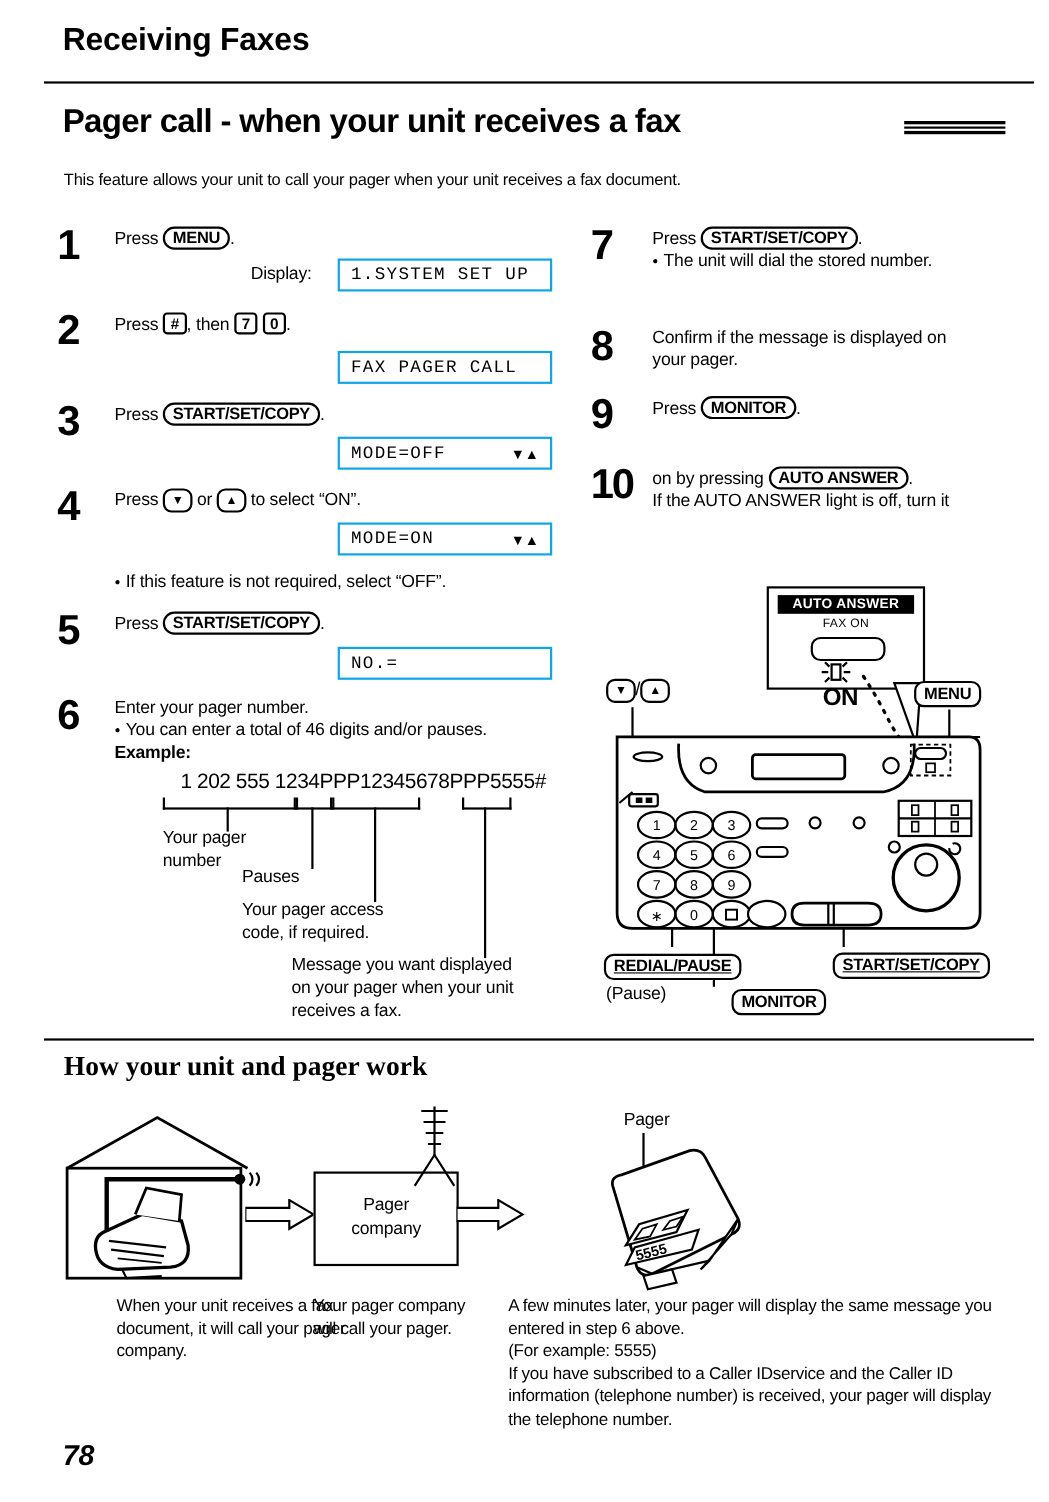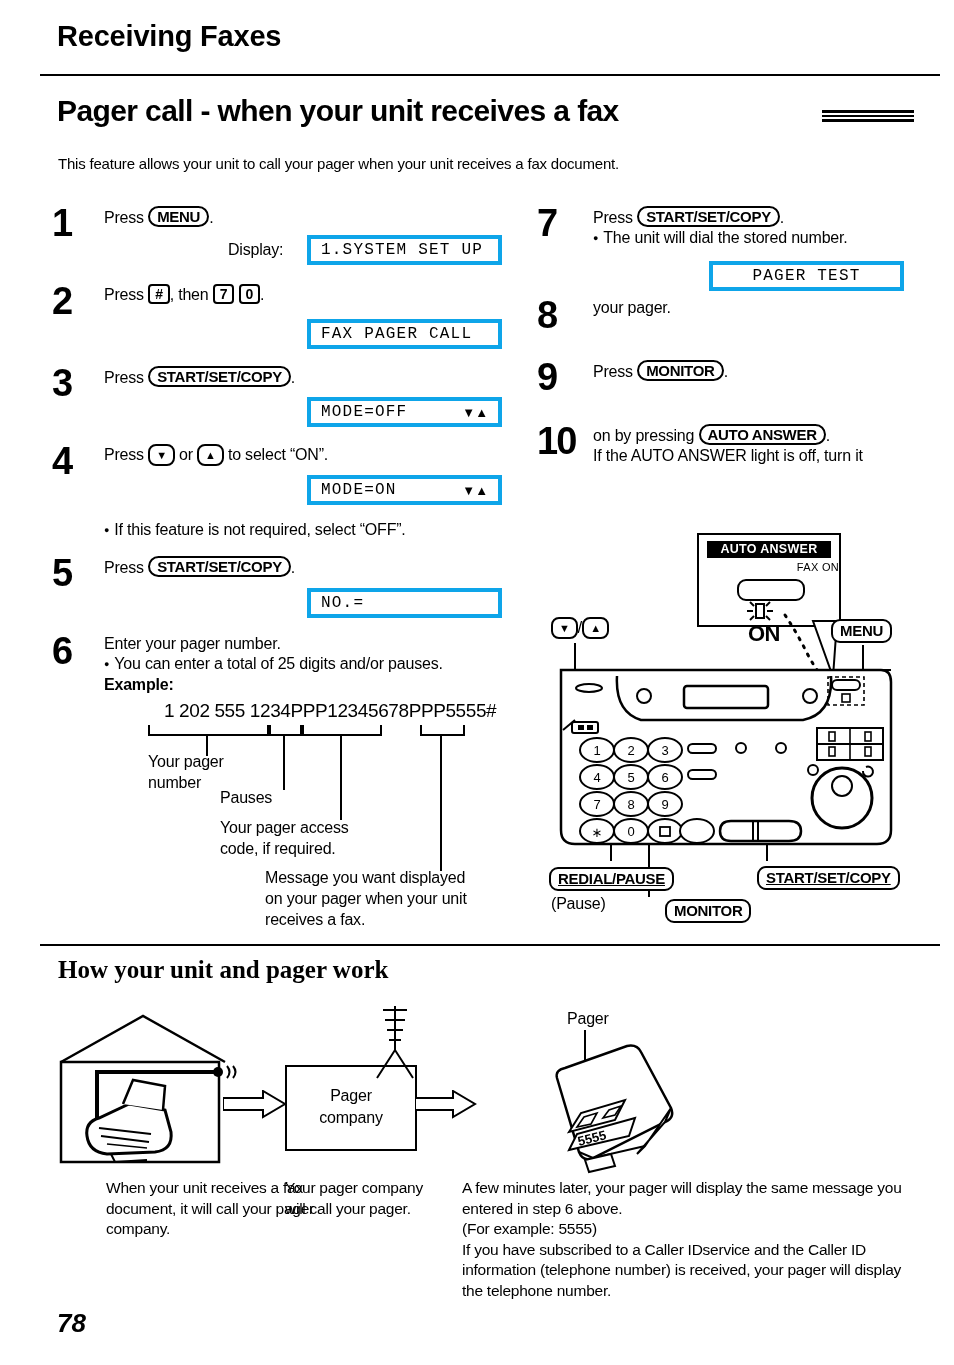--- a/index.html
+++ b/index.html
@@ -41,21 +41,21 @@
   .key{
     display:inline-block;border:2px solid #000;border-radius:11px;
     padding:0 7px;font-weight:bold;font-size:15px;line-height:17px;
     letter-spacing:-0.3px;vertical-align:1px;
   }
   .key.sq{border-radius:4px;padding:0 5px;font-size:14px;line-height:16px;font-weight:bold;}
   .key.arrow{border-radius:8px;padding:0 6px;font-size:11px;line-height:18px;}
 
   
   .lcd{
-    border:4px solid #0ea5e9;background:#fff;height:30px;
+    border:2px solid #0ea5e9;background:#fff;height:30px;
     font-family:"Liberation Mono","DejaVu Sans Mono",monospace;
     font-size:16px;letter-spacing:1.2px;
     display:flex;align-items:center;padding:0 10px;box-sizing:border-box;
     position:absolute;
   }
   .lcd .arrows{margin-left:auto;font-size:13px;letter-spacing:0;font-family:"Liberation Sans",sans-serif;}
   .display-label{position:absolute;font-size:16px;letter-spacing:-0.2px;}
 
   
   #example-wrap{position:absolute;left:100px;top:700px;width:410px;}
@@ -70,21 +70,21 @@
   .callout{
     position:absolute;border:2px solid #000;border-radius:9px;background:#fff;
     font-weight:bold;font-size:15px;line-height:18px;letter-spacing:-0.3px;
     padding:1px 7px;white-space:nowrap;
   }
   .callout u{}
 
   #aa-box{position:absolute;left:152px;top:8px;width:140px;height:90px;border:2px solid #000;background:#fff;}
   #aa-tag{position:absolute;left:8px;top:6px;width:124px;height:17px;background:#000;color:#fff;
           font-size:12.5px;font-weight:bold;text-align:center;line-height:17px;letter-spacing:0.3px;}
-  #aa-sub{position:absolute;left:0;top:26px;width:140px;text-align:right;font-size:11px;letter-spacing:0.3px;}
+  #aa-sub{position:absolute;left:0;top:26px;width:140px;text-align:center;font-size:11px;letter-spacing:0.3px;}
   #aa-key{position:absolute;left:38px;top:44px;width:64px;height:18px;border:2px solid #000;border-radius:9px;background:#fff;}
   #on-text{position:absolute;left:203px;top:96px;font-size:22px;font-weight:bold;letter-spacing:-0.5px;}
 
   
   #cb-redial{left:4px;top:342px;}
   #cb-pause{position:absolute;left:6px;top:370px;font-size:16px;letter-spacing:-0.2px;}
   #cb-monitor{left:120px;top:374px;}
   #cb-startset{left:212px;top:341px;}
 
   
@@ -183,21 +183,21 @@
     </div>
     <div class="lcd" style="left:255px;top:32px;width:195px;">
       <span>NO.=</span>
     </div>
   </div>
 
   <div class="step" style="height:60px">
     <div class="step-num">6</div>
     <div class="step-body">
       <div>Enter your pager number.</div>
-      <div class="bullet">You can enter a total of 25 digits and/or pauses.</div>
+      <div class="bullet">You can enter a total of 46 digits and/or pauses.</div>
       <div style="font-weight:bold">Example:</div>
     </div>
   </div>
 </div>
 
 <div id="example-wrap">
   <div id="example-num">1 202 555 1234PPP12345678PPP5555#</div>
 
   <div class="brk" style="left:48px;top:25px;width:117px;"></div>
   <div class="brk" style="left:169px;top:25px;width:29px;"></div>
@@ -223,28 +223,26 @@
 
   <div class="step" style="height:92px">
     <div class="step-num">7</div>
     <div class="step-body">
       <div>
         <span>Press</span>
         <span class="key">START/SET/COPY</span><span>.</span>
       </div>
       <div class="bullet">The unit will dial the stored number.</div>
     </div>
-    <div class="lcd" style="left:172px;top:55px;width:195px;justify-content:center;">
-      <span>PAGER TEST</span>
-    </div>
   </div>
 
   <div class="step" style="height:62px">
     <div class="step-num">8</div>
     <div class="step-body">
+      <div>Confirm if the message is displayed on</div>
       <div>your pager.</div>
     </div>
   </div>
 
   <div class="step" style="height:64px">
     <div class="step-num">9</div>
     <div class="step-body">
       <span>Press</span>
       <span class="key">MONITOR</span><span>.</span>
     </div>

